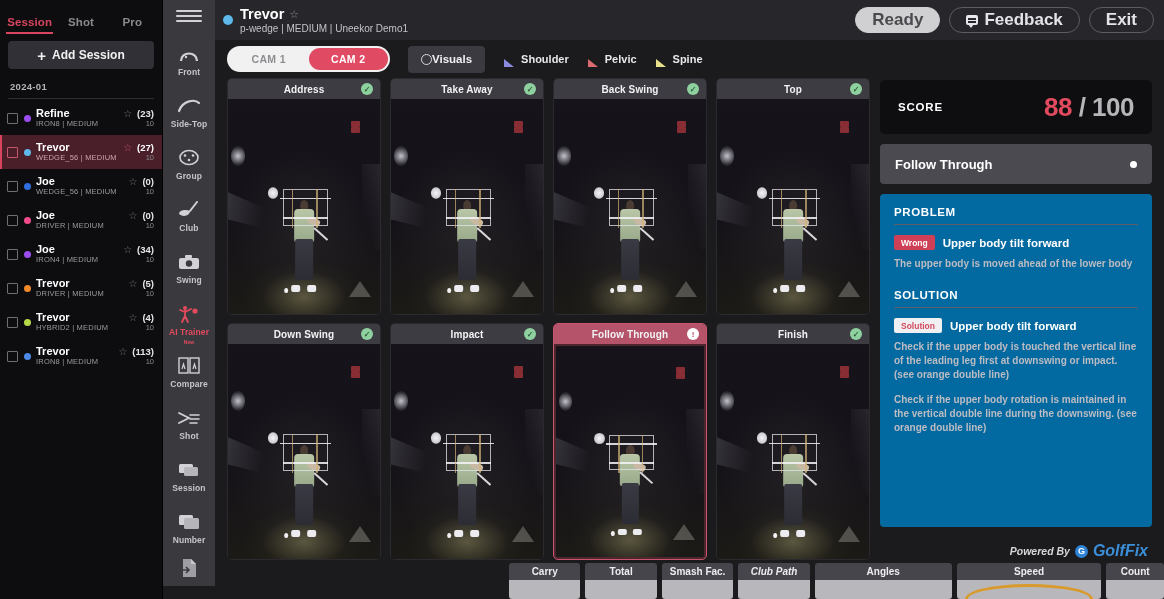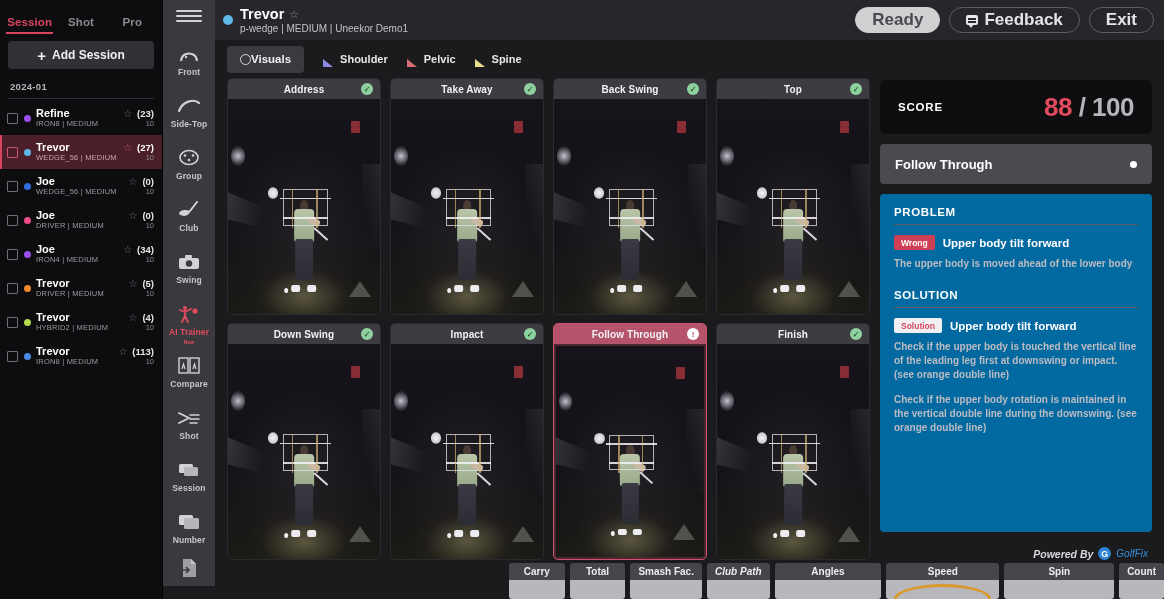--- a/index.html
+++ b/index.html
@@ -250,21 +250,21 @@
   .body-text { font-size: 10px; color: #bcbcc2; line-height: 14px; font-weight: bold; }
   .body-text + .body-text { margin-top: 11px; }
   .sec-gap { height: 18px; }
   .powered {
     display: flex; align-items: center; justify-content: flex-end; gap: 5px;
     padding: 5px 4px 0 0; flex: 0 0 auto;
   }
   .pw-txt { font-size: 10.5px; font-style: italic; font-weight: bold; color: #d8d8dc; }
   .pw-badge { width: 13px; height: 13px; border-radius: 50%; background: #2f83d6;
     color: #fff; font-size: 9px; font-weight: bold; display:flex; align-items:center; justify-content:center; }
-  .pw-brand { font-size: 10px; font-weight: normal; color: #3b8fd9; font-style: italic; }
+  .pw-brand { font-size: 16px; font-weight: bold; color: #3b8fd9; font-style: italic; }
 
   
   .stats-bar { height: 39px; display: flex; align-items: flex-end; padding: 0 0 0 294px;
     flex: 0 0 39px; gap: 5px; }
   .stat-col { display: flex; flex-direction: column; height: 36px; }
   .stat-hdr { height: 17px; background: #45454b; border-radius: 3px 3px 0 0;
     display:flex; align-items:center; justify-content:center; padding: 0 8px;
     font-size: 10px; font-weight: bold; color: #ededf0; white-space: nowrap; }
   .stat-val { flex: 1; background: #b8b8bc; border-radius: 0 0 3px 3px; position: relative; overflow:hidden; }
   .stat-val.gauge::after {
@@ -553,20 +553,24 @@
       <div class="hdr-spacer"></div>
       <button class="hdr-btn ready">Ready</button>
       <button class="hdr-btn">
         <span class="fb-ico"></span>
         <span>Feedback</span>
       </button>
       <button class="hdr-btn">Exit</button>
     </div>
 
     <div class="ctrl-bar">
+      <div class="cam-toggle">
+        <div class="cam-opt">CAM 1</div>
+        <div class="cam-opt on">CAM 2</div>
+      </div>
 
       <div class="visuals-btn">
         <span class="visuals-circle"></span>
         <span class="visuals-lbl">Visuals</span>
       </div>
 
       <div class="angle-group">
         <div class="angle-item">
           <span class="angle-ico">
             <svg width="13" height="11" viewBox="0 0 13 11">
@@ -953,23 +957,19 @@
           <div class="stat-val"></div>
         </div>
         <div class="stat-col" style="width: 138px;">
           <div class="stat-hdr">Angles</div>
           <div class="stat-val"></div>
         </div>
         <div class="stat-col" style="width: 146px;">
           <div class="stat-hdr">Speed</div>
           <div class="stat-val gauge"></div>
         </div>
-        <div class="stat-col" style="width: 142px;">
-          <div class="stat-hdr">Spin</div>
-          <div class="stat-val"></div>
-        </div>
         <div class="stat-col" style="width: 58px;">
           <div class="stat-hdr">Count</div>
           <div class="stat-val"></div>
         </div>
       </div>
   </div>
 </div>
 
 </body></html>

